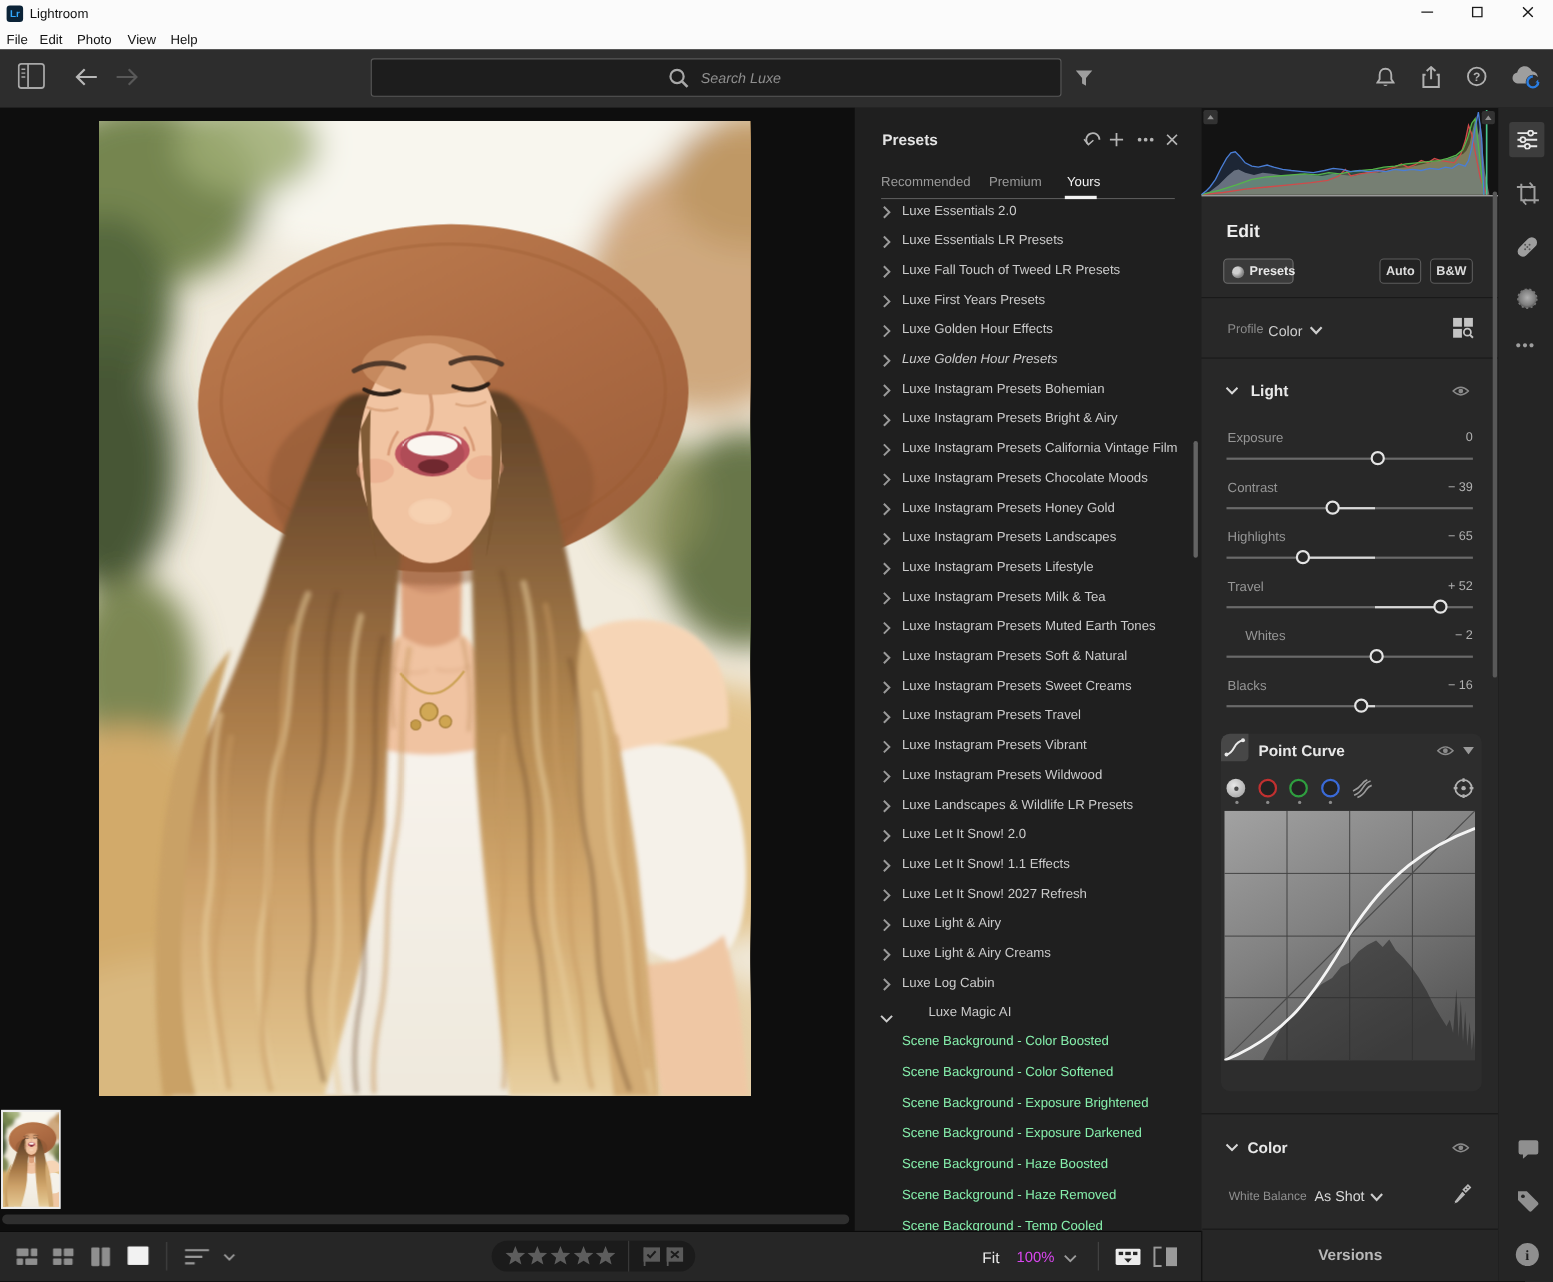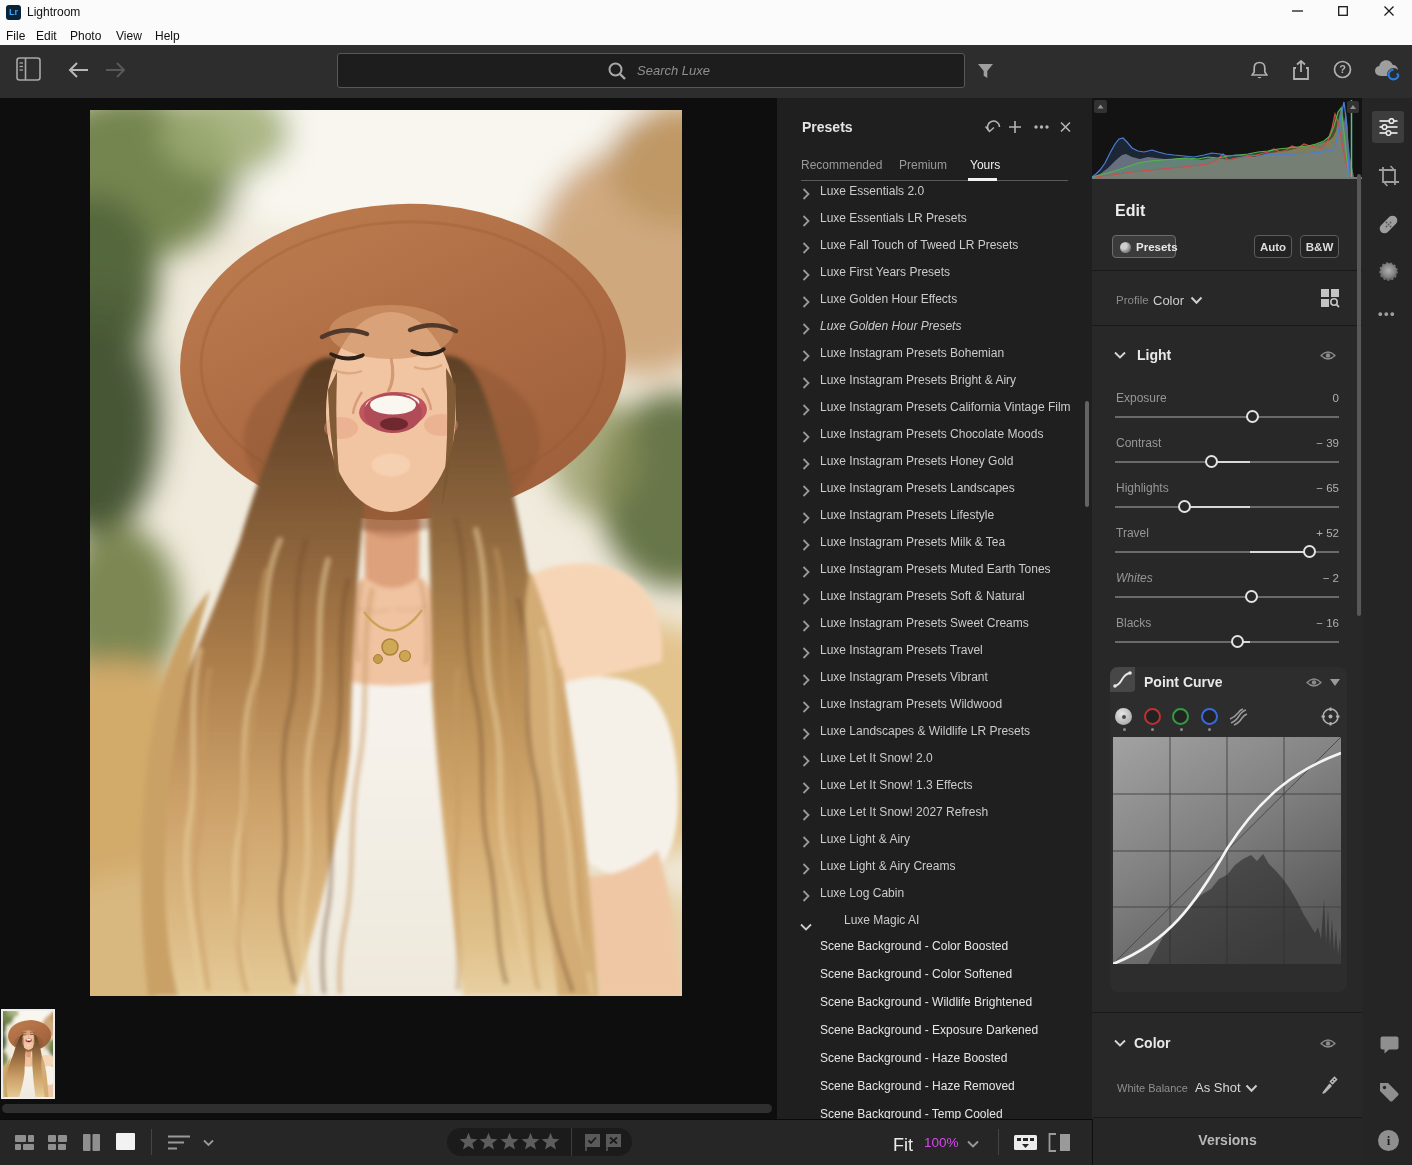--- a/index.html
+++ b/index.html
@@ -22,21 +22,21 @@
   #thumb { left:1px; top:1009px; width:54px; height:90px; border:2px solid #ededed; background:#ccc; }
   #fsscroll { left:2px; top:1104px; width:770px; height:9px; background:#2f2f2f; border-radius:5px; }
   #presets { left:777px; top:98px; width:315px; height:1021px; background:#1f1f1f; overflow:hidden; }
   #editpanel { left:1092px; top:98px; width:270px; height:1021px; background:#282828; overflow:hidden; }
   #rail { left:1362px; top:98px; width:50px; height:1067px; background:#252525; }
   #bottombar { left:0; top:1119px; width:1092px; height:46px; background:#262626; border-top:1px solid #0a0a0a; }
   
   .ptitle { left:25px; top:21px; font-size:14px; font-weight:bold; color:#e4e4e4; }
   .ptab { font-size:12px; color:#9a9a9a; top:60px; }
   .prow { position:absolute; left:43px; font-size:12px; color:#cbcbcb; white-space:nowrap; }
-  .prowsub { position:absolute; left:43px; font-size:12px; color:#e5e5e5; white-space:nowrap; }
+  .prowsub { position:absolute; left:43px; font-size:12px; color:#86efac; white-space:nowrap; }
   .pchev { position:absolute; left:24px; color:#9a9a9a; }
   .elabel { font-size:12px; color:#969696; }
   .evalue { font-size:11.5px; color:#b0b0b0; }
 </style>
 </head>
 <body>
 
 <div id="titlebar" class="abs"></div>
 <div id="lrlogo" class="abs">Lr</div>
 <div id="apptitle" class="abs">Lightroom</div>
@@ -377,21 +377,21 @@
           <path d="M1.5 1 L6.5 6 L1.5 11" stroke="#9a9a9a" stroke-width="1.8" fill="none"></path>
         </svg></span>
       <span class="prow" style="top:626px;">Luxe Landscapes &amp; Wildlife LR Presets</span>
       <span class="abs pchev" style="left:25px;top:655px;"><svg width="8" height="12" viewBox="0 0 8 12">
           <path d="M1.5 1 L6.5 6 L1.5 11" stroke="#9a9a9a" stroke-width="1.8" fill="none"></path>
         </svg></span>
       <span class="prow" style="top:653px;">Luxe Let It Snow! 2.0</span>
       <span class="abs pchev" style="left:25px;top:682px;"><svg width="8" height="12" viewBox="0 0 8 12">
           <path d="M1.5 1 L6.5 6 L1.5 11" stroke="#9a9a9a" stroke-width="1.8" fill="none"></path>
         </svg></span>
-      <span class="prow" style="top:680px;">Luxe Let It Snow! 1.3 Effects</span>
+      <span class="prow" style="top:680px;">Luxe Let It Snow! 1.1 Effects</span>
       <span class="abs pchev" style="left:25px;top:709px;"><svg width="8" height="12" viewBox="0 0 8 12">
           <path d="M1.5 1 L6.5 6 L1.5 11" stroke="#9a9a9a" stroke-width="1.8" fill="none"></path>
         </svg></span>
       <span class="prow" style="top:707px;">Luxe Let It Snow! 2027 Refresh</span>
       <span class="abs pchev" style="left:25px;top:736px;"><svg width="8" height="12" viewBox="0 0 8 12">
           <path d="M1.5 1 L6.5 6 L1.5 11" stroke="#9a9a9a" stroke-width="1.8" fill="none"></path>
         </svg></span>
       <span class="prow" style="top:734px;">Luxe Light &amp; Airy</span>
       <span class="abs pchev" style="left:25px;top:763px;"><svg width="8" height="12" viewBox="0 0 8 12">
           <path d="M1.5 1 L6.5 6 L1.5 11" stroke="#9a9a9a" stroke-width="1.8" fill="none"></path>
@@ -400,21 +400,21 @@
       <span class="abs pchev" style="left:25px;top:790px;"><svg width="8" height="12" viewBox="0 0 8 12">
           <path d="M1.5 1 L6.5 6 L1.5 11" stroke="#9a9a9a" stroke-width="1.8" fill="none"></path>
         </svg></span>
       <span class="prow" style="top:788px;">Luxe Log Cabin</span>
       <span class="abs pchev" style="left:23px;top:819px;"><svg width="12" height="8" viewBox="0 0 12 8">
           <path d="M1 1.5 L6 6.5 L11 1.5" stroke="#cccccc" stroke-width="1.8" fill="none"></path>
         </svg></span>
       <span class="prow" style="top:815px;margin-left:24px;">Luxe Magic AI</span>
       <span class="prowsub" style="top:841px;">Scene Background - Color Boosted</span>
       <span class="prowsub" style="top:869px;">Scene Background - Color Softened</span>
-      <span class="prowsub" style="top:897px;">Scene Background - Wildlife Brightened</span>
+      <span class="prowsub" style="top:897px;">Scene Background - Exposure Brightened</span>
       <span class="prowsub" style="top:925px;">Scene Background - Exposure Darkened</span>
       <span class="prowsub" style="top:953px;">Scene Background - Haze Boosted</span>
       <span class="prowsub" style="top:981px;">Scene Background - Haze Removed</span>
       <span class="prowsub" style="top:1009px;">Scene Background - Temp Cooled</span>
     </div>
   <div class="abs" style="left:308px; top:303px; width:4px; height:106px; background:#636363; border-radius:2px;"></div>
 </div>
 
 <div id="editpanel" class="abs">
   <svg class="abs" style="left:0; top:0;" width="270" height="81" viewBox="0 0 270 81">
@@ -486,21 +486,21 @@
       <div class="abs elabel" style="left:24px; top:383px;">Highlights</div>
       <div class="abs evalue" style="left:147px; top:384px; width:100px; text-align:right;">− 65</div>
       <div class="abs" style="left:23px; top:408px; width:224px; height:1.5px; background:#6a6a6a;"></div>
       <div class="abs" style="left:92px; top:407.5px; width:66px; height:2.5px; background:#d8d8d8;"></div>
       <div class="abs" style="left:85.5px; top:402px; width:13px; height:13px; border:2px solid #e4e4e4; border-radius:50%; background:#282828;"></div>
       <div class="abs elabel" style="left:24px; top:428px;">Travel</div>
       <div class="abs evalue" style="left:147px; top:429px; width:100px; text-align:right;">+ 52</div>
       <div class="abs" style="left:23px; top:453px; width:224px; height:1.5px; background:#6a6a6a;"></div>
       <div class="abs" style="left:158px; top:452.5px; width:59px; height:2.5px; background:#d8d8d8;"></div>
       <div class="abs" style="left:210.5px; top:447px; width:13px; height:13px; border:2px solid #e4e4e4; border-radius:50%; background:#282828;"></div>
-      <div class="abs elabel" style="left:24px; top:473px;font-style:italic;">Whites</div>
+      <div class="abs elabel" style="left:40px; top:473px;">Whites</div>
       <div class="abs evalue" style="left:147px; top:474px; width:100px; text-align:right;">− 2</div>
       <div class="abs" style="left:23px; top:498px; width:224px; height:1.5px; background:#6a6a6a;"></div>
       <div class="abs" style="left:152.5px; top:492px; width:13px; height:13px; border:2px solid #e4e4e4; border-radius:50%; background:#282828;"></div>
       <div class="abs elabel" style="left:24px; top:518px;">Blacks</div>
       <div class="abs evalue" style="left:147px; top:519px; width:100px; text-align:right;">− 16</div>
       <div class="abs" style="left:23px; top:543px; width:224px; height:1.5px; background:#6a6a6a;"></div>
       <div class="abs" style="left:145px; top:542.5px; width:13px; height:2.5px; background:#d8d8d8;"></div>
       <div class="abs" style="left:138.5px; top:537px; width:13px; height:13px; border:2px solid #e4e4e4; border-radius:50%; background:#282828;"></div>
     </div>
 
@@ -703,21 +703,21 @@
   <svg class="abs" style="left:584px; top:13px;" width="17" height="18" viewBox="0 0 17 18">
       <rect x="1" y="1" width="15" height="13" fill="#5a5a5a"></rect>
       <path d="M4.5 7.5 L7 10 L12 4.5" stroke="#1b1b1b" stroke-width="1.8" fill="none"></path>
       <line x1="2" y1="1" x2="2" y2="18" stroke="#5a5a5a" stroke-width="1.6"></line>
     </svg>
   <svg class="abs" style="left:605px; top:13px;" width="17" height="18" viewBox="0 0 17 18">
       <rect x="1" y="1" width="15" height="13" fill="#5a5a5a"></rect>
       <path d="M5 4.5 L12 10.5 M12 4.5 L5 10.5" stroke="#1b1b1b" stroke-width="1.8" fill="none"></path>
       <line x1="2" y1="1" x2="2" y2="18" stroke="#5a5a5a" stroke-width="1.6"></line>
     </svg>
-  <div class="abs" style="left:893px; top:15px; font-size:18px; color:#ececec;">Fit</div>
+  <div class="abs" style="left:893px; top:15px; font-size:14px; color:#ececec;">Fit</div>
   <div class="abs" style="left:924px; top:15px; font-size:13.5px; color:#d946ef;">100%</div>
   <svg class="abs" style="left:967px; top:20px;" width="12" height="8" viewBox="0 0 12 8">
       <path d="M1 1.5 L6 6.5 L11 1.5" stroke="#9a9a9a" stroke-width="1.8" fill="none"></path>
     </svg>
   <div class="abs" style="left:998px; top:9px; width:1px; height:26px; background:#454545;"></div>
   <svg class="abs" style="left:1014px; top:15px;" width="23" height="15" viewBox="0 0 23 15">
     <rect x="0" y="0" width="23" height="15" rx="1.5" fill="#ececec"></rect>
     <g fill="#262626">
         <rect x="3" y="3" width="4" height="3"></rect>
         <rect x="9" y="3" width="5" height="3"></rect>

